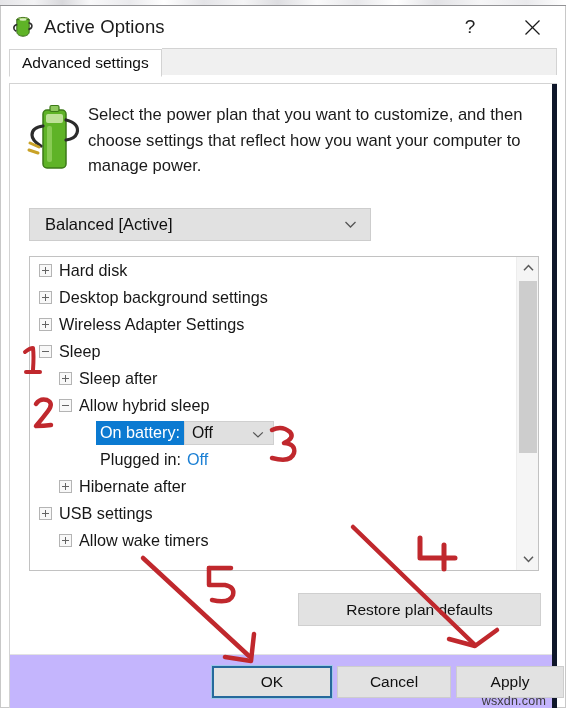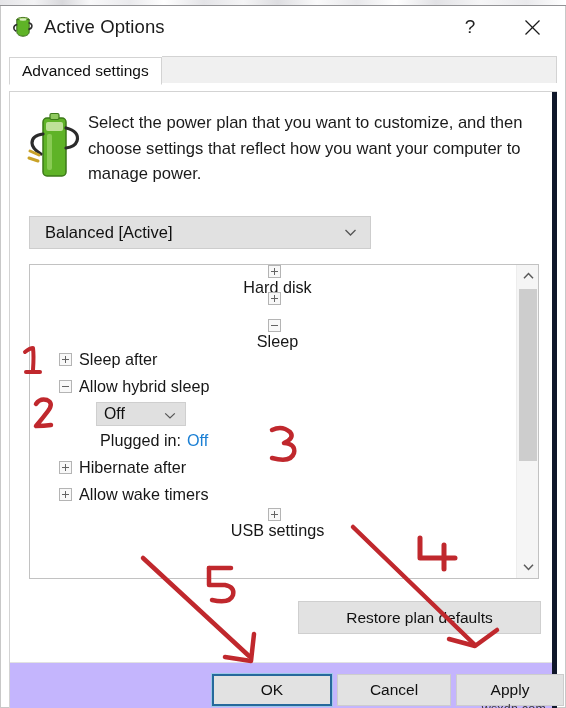--- a/index.html
+++ b/index.html
@@ -55,23 +55,23 @@
     position: absolute; top: 0; height: 42px; width: 46px;
     display: flex; align-items: center; justify-content: center;
     cursor: default; background: transparent;
   }
   #help-button { right: 72px; }
   #close-button { right: 10px; }
   #help-button span { font-size: 19px; color: #222; }
 
   
   #tabstrip {
-    position: relative; height: 44px; margin: 0 8px 0 8px;
+    position: relative; height: 36px; margin: 0 8px 0 8px;
     border-bottom: 1px solid #d3d3d3;
-    display: flex; align-items: center;
+    display: flex; align-items: flex-start;
   }
   #tab-advanced-settings {
     height: 28px; padding: 0 12px 0 12px;
     display: flex; align-items: center;
     background: #ffffff;
     border: 1px solid #d3d3d3; border-bottom: 1px solid #ffffff;
     font-size: 15.5px; color: #0f0f0f;
     position: relative; top: 1px; z-index: 2;
     font-family: "Liberation Sans", sans-serif;
   }
@@ -135,21 +135,21 @@
     position: relative; margin-right: 7px;
   }
   .expander::before {
     content: ""; position: absolute; left: 2px; top: 5px;
     width: 7px; height: 1px; background: #636363;
   }
   .expander.plus::after {
     content: ""; position: absolute; left: 5px; top: 2px;
     width: 1px; height: 7px; background: #636363;
   }
-  .lvl0 { padding-left: 9px; flex-direction: column; }
+  .lvl0 { padding-left: 9px; }
   .lvl1 { padding-left: 29px; }
 
   
   #row-on-battery { height: 27px; display: flex; align-items: center; padding-left: 66px; }
   #on-battery-label {
     background: #0b7ad1; color: #ffffff;
     font-size: 16.2px; padding: 2px 4px 3px 4px;
     line-height: 19px; font-family: "Liberation Sans", sans-serif;
   }
   #on-battery-combo {
@@ -294,59 +294,65 @@
 
     <div id="settings-tree">
       <div id="tree-rows">
 
         <div class="tree-row lvl0">
           <span class="expander plus"></span>
           <span>Hard disk</span>
         </div>
         <div class="tree-row lvl0">
           <span class="expander plus"></span>
+          <span>Desktop background settings</span>
+        </div>
+        <div class="tree-row lvl0">
+          <span class="expander plus"></span>
+          <span>Wireless Adapter Settings</span>
         </div>
         <div class="tree-row lvl0">
           <span class="expander"></span>
           <span>Sleep</span>
         </div>
         <div class="tree-row lvl1">
           <span class="expander plus"></span>
           <span>Sleep after</span>
         </div>
         <div class="tree-row lvl1">
           <span class="expander"></span>
           <span>Allow hybrid sleep</span>
         </div>
 
         <div id="row-on-battery">
+          <span id="on-battery-label">On battery:</span>
           <span id="on-battery-combo">
             <span id="on-battery-value">Off</span>
             <svg id="on-battery-arrow" viewBox="0 0 12 11">
               <polyline points="1.2,3.4 6,8 10.8,3.4" fill="none" stroke="#555" stroke-width="1.25"></polyline>
             </svg>
           </span>
         </div>
 
         <div id="row-plugged-in">
           <span id="plugged-in-label">Plugged in:</span>
           <span id="plugged-in-value">Off</span>
         </div>
 
         <div class="tree-row lvl1">
           <span class="expander plus"></span>
           <span>Hibernate after</span>
         </div>
+        <div class="tree-row lvl0">
+          <span class="expander plus"></span>
+          <span>USB settings</span>
+        </div>
         <div class="tree-row lvl1">
           <span class="expander plus"></span>
           <span>Allow wake timers</span>
-        </div>
-        <div class="tree-row lvl0">
-          <span class="expander plus"></span>
-          <span>USB settings</span>
         </div>
       </div>
 
       <div id="tree-scrollbar">
         <div class="sb-arrow" id="tree-scrollbar-up">
           <svg width="11" height="8" viewBox="0 0 11 8">
             <polyline points="1,6.2 5.5,1.6 10,6.2" fill="none" stroke="#5a5a5a" stroke-width="1.5"></polyline>
           </svg>
         </div>
         <div id="tree-scrollbar-thumb"></div>

